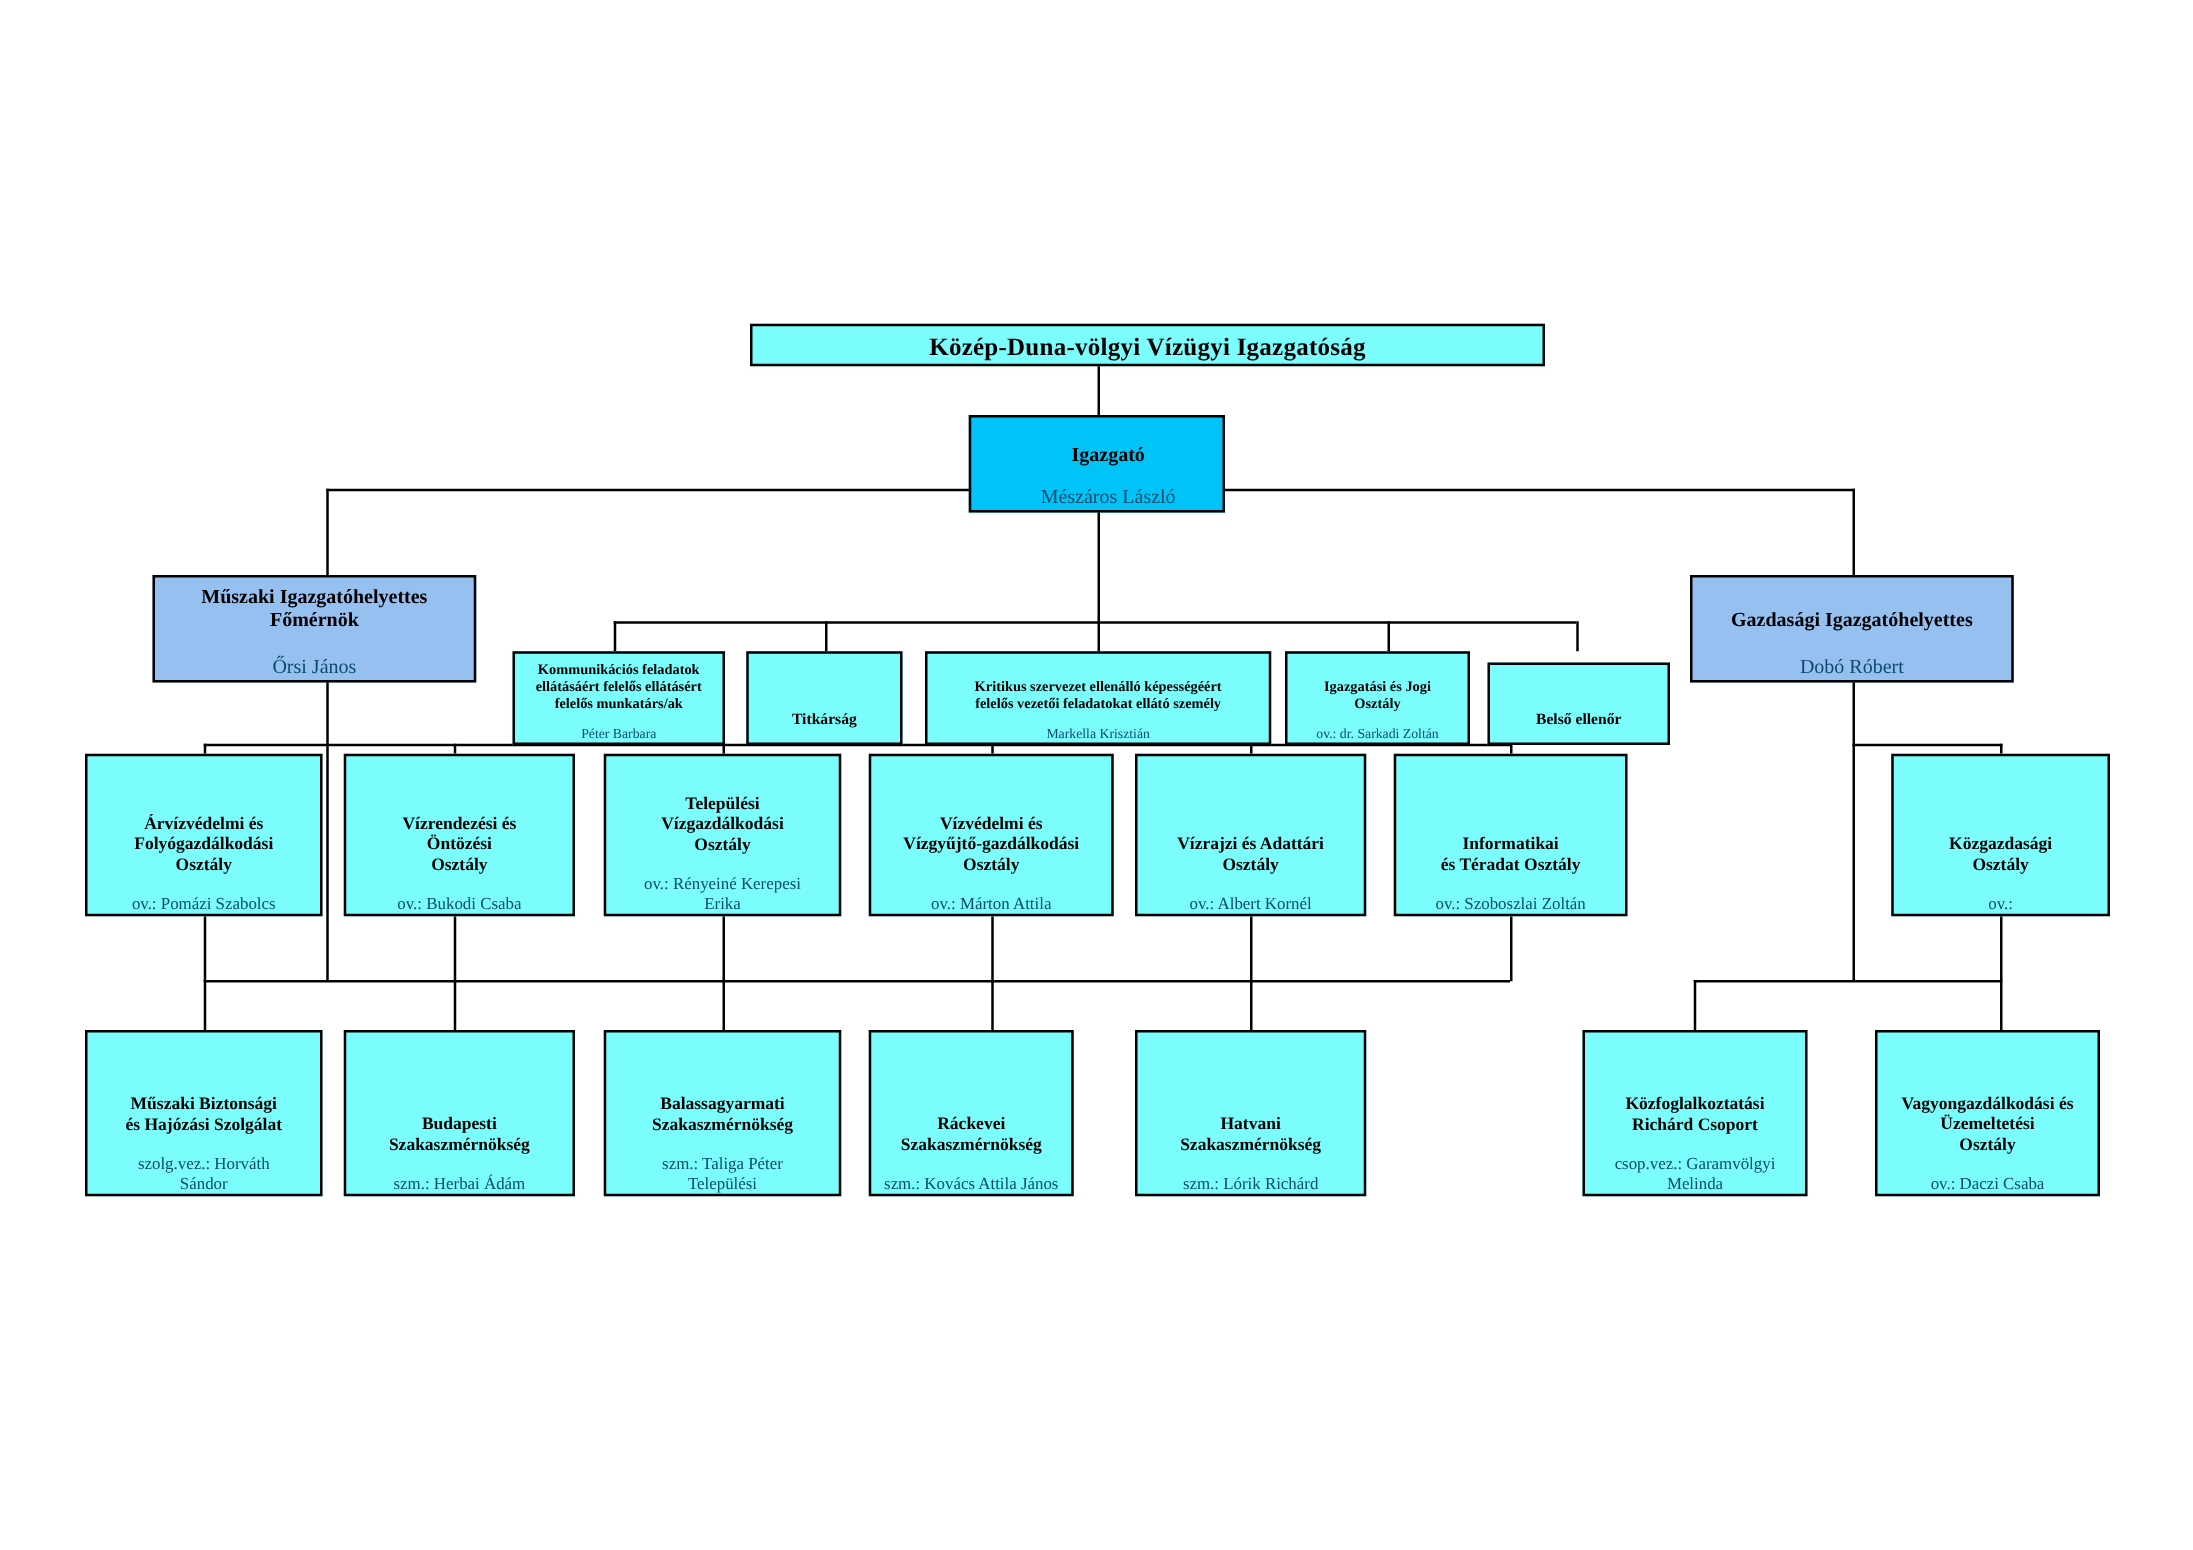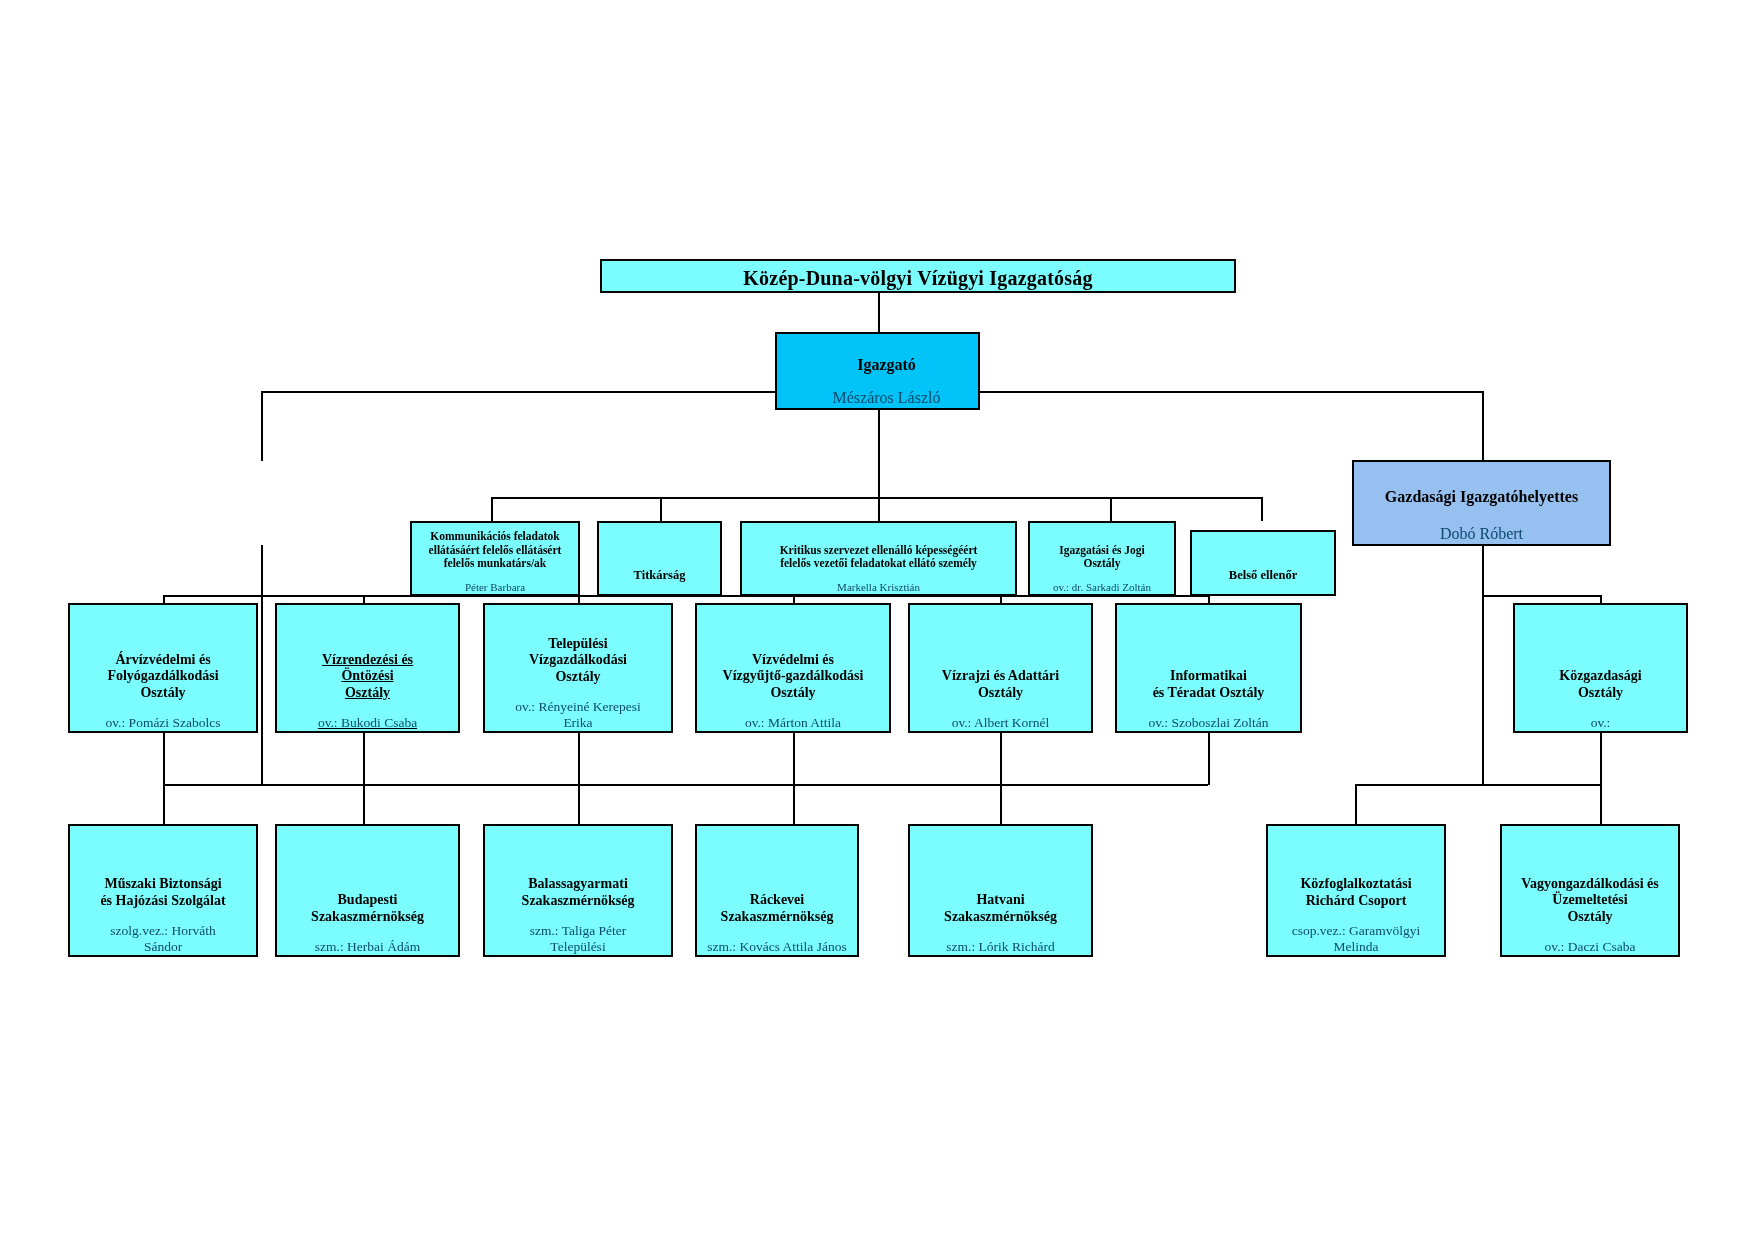--- a/index.html
+++ b/index.html
@@ -138,20 +138,25 @@
 
   <div class="box fill-cyan t-root" style="left:600px; top:259px; width:636px; height:34px;">
     <div class="title">Közép-Duna-völgyi Vízügyi Igazgatóság</div>
   </div>
 
   <div class="box fill-blue t-director" style="left:775px; top:332px; width:205px; height:78px;">
     <div class="title">Igazgató</div>
     <div class="person">Mészáros László</div>
   </div>
 
+  <div class="box fill-steel t-deputy" style="left:122px; top:460px; width:259px; height:86px;">
+    <div class="title">Műszaki Igazgatóhelyettes
+Főmérnök</div>
+    <div class="person">Őrsi János</div>
+  </div>
 
   <div class="box fill-steel t-deputy" style="left:1352px; top:460px; width:259px; height:86px;">
     <div class="title">Gazdasági Igazgatóhelyettes</div>
     <div class="person">Dobó Róbert</div>
   </div>
 
   <div class="box fill-cyan t-staff-sm" style="left:410px; top:521px; width:170px; height:75px;">
     <div class="title">Kommunikációs feladatok
 ellátásáért felelős ellátásért
 felelős munkatárs/ak</div>
@@ -180,21 +185,21 @@
     <div class="person"></div>
   </div>
 
   <div class="box fill-cyan t-dept" style="left:68px; top:603px; width:190px; height:130px;">
     <div class="title">Árvízvédelmi és
 Folyógazdálkodási
 Osztály</div>
     <div class="person">ov.: Pomázi Szabolcs</div>
   </div>
 
-  <div class="box fill-cyan t-dept" style="left:275px; top:603px; width:185px; height:130px;text-decoration:underline;">
+  <div class="box fill-cyan t-dept" style="left:275px; top:603px; width:185px; height:130px;">
     <div class="title">Vízrendezési és
 Öntözési
 Osztály</div>
     <div class="person">ov.: Bukodi Csaba</div>
   </div>
 
   <div class="box fill-cyan t-dept" style="left:483px; top:603px; width:190px; height:130px;">
     <div class="title">Települési
 Vízgazdálkodási
 Osztály</div>

